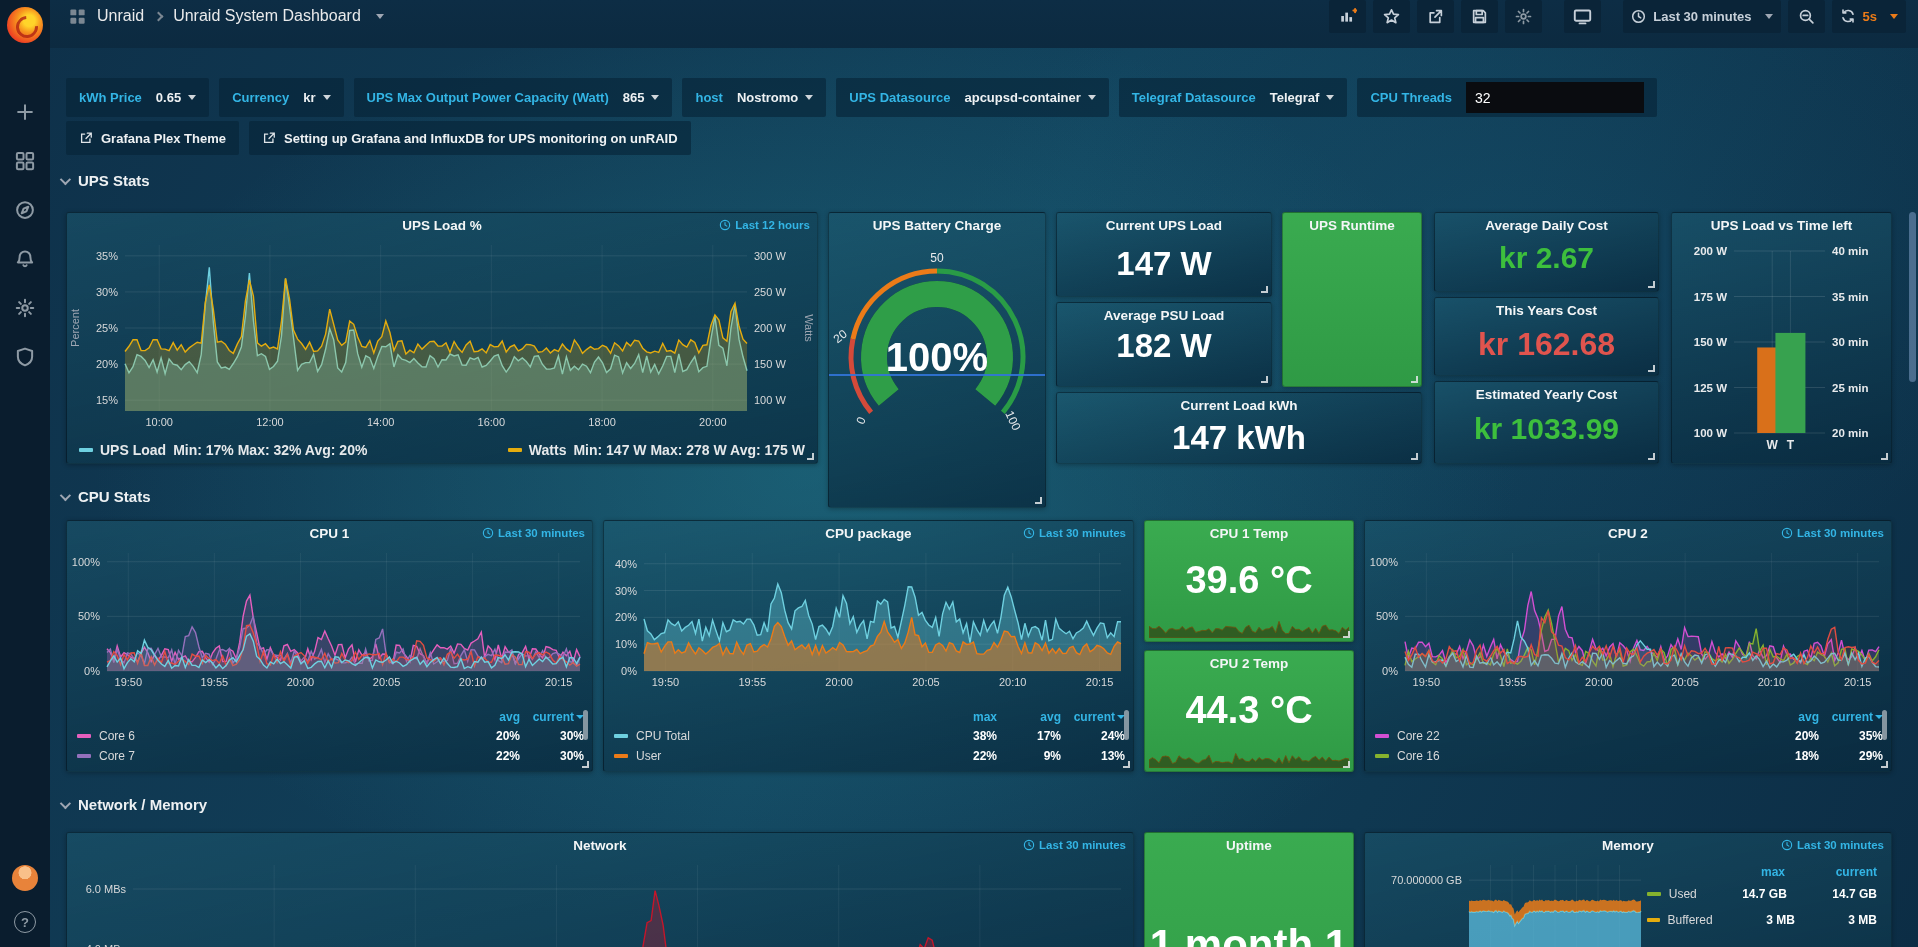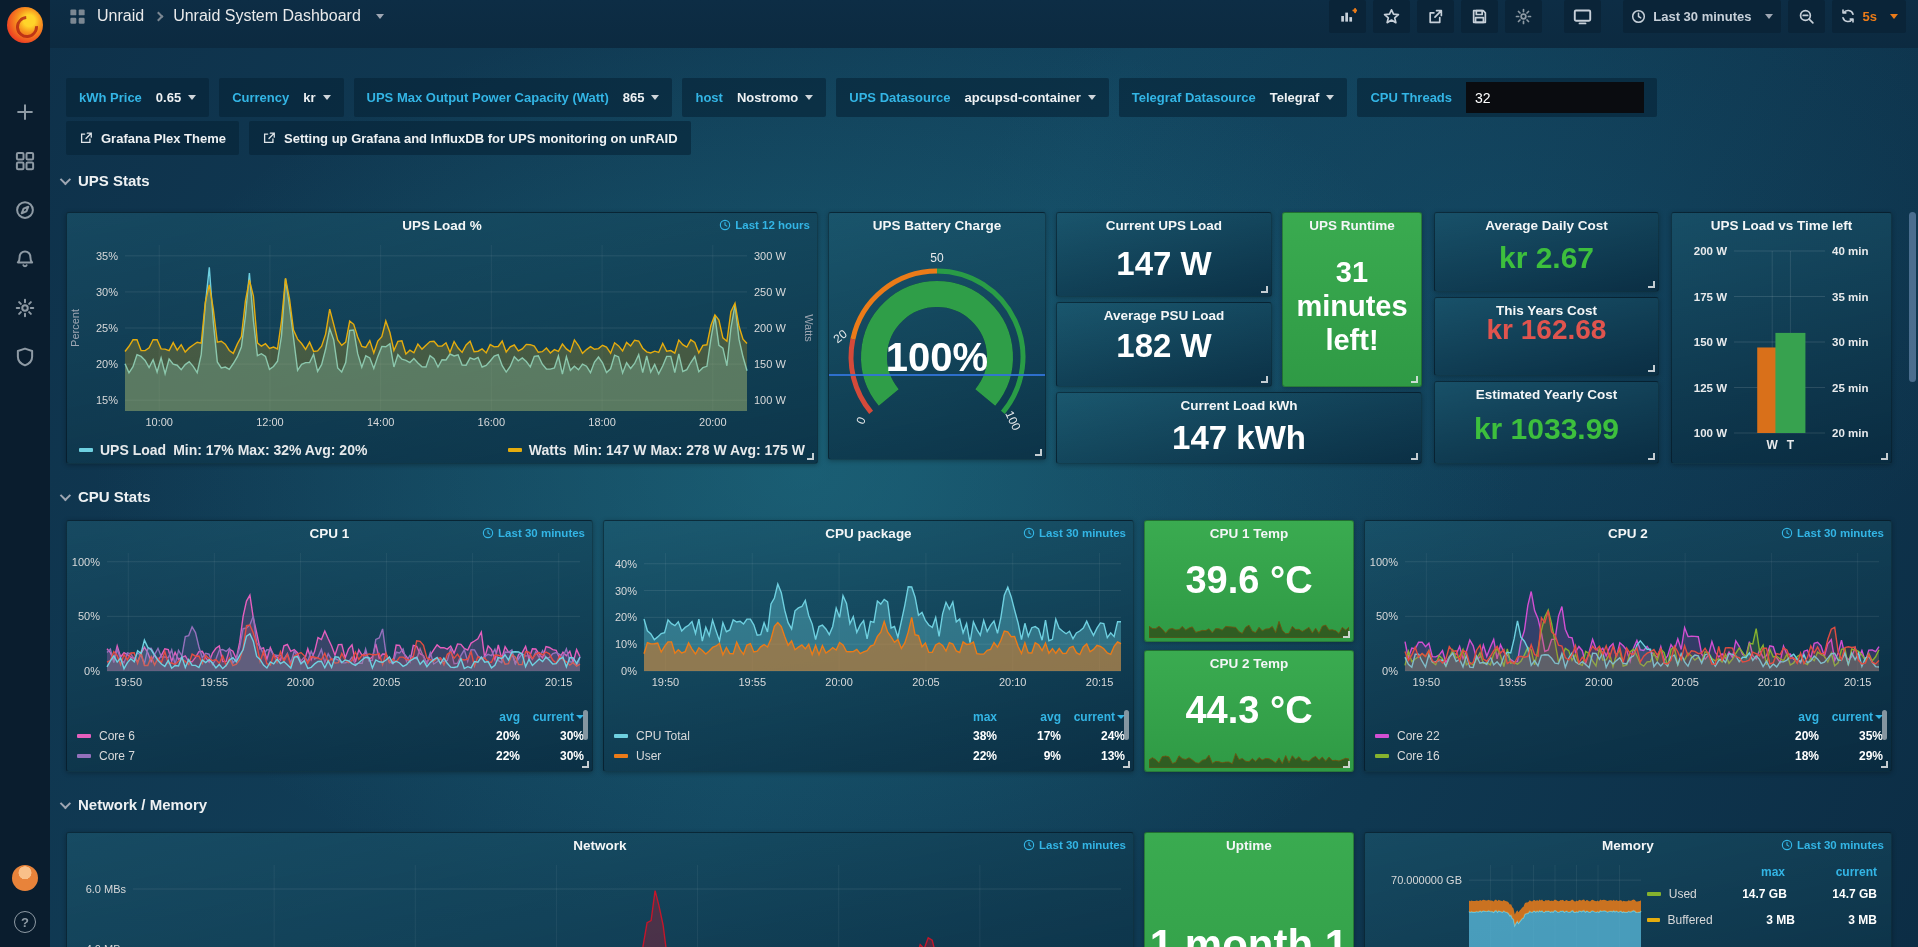--- a/index.html
+++ b/index.html
@@ -342,21 +342,21 @@
           </span>
         <span class="li-item">
             <span class="sw" style="background: rgb(229, 172, 14);"></span>
             <span class="li-name">Watts</span>
             <span class="li-stats">Min: 147 W  Max: 278 W  Avg: 175 W</span>
           </span>
       </div>
       <div class="corner"></div>
     </div>
 
-    <div class="panel" style="left:762px;top:0;width:218px;height:248px">
+    <div class="panel" style="left:762px;top:0;width:218px;height:296px">
       <div class="ptitle">UPS Battery Charge</div>
       <div class="blue-line"></div>
       <div class="chart-host" id="chart-battery" style="top:26px;bottom:4px"><svg width="216" height="220">
             <path d="M42.120177891767895 173.2797344330424A86 86 0 0 1 23.879306336892725 100.11959458967269" fill="none" stroke="#d44a3a" stroke-width="5"></path>
             <path d="M23.879306336892725 100.11959458967269A86 86 0 0 1 108 32" fill="none" stroke="#eb7b18" stroke-width="5"></path>
             <path d="M108 32A86 86 0 0 1 173.8798221082321 173.2797344330424" fill="none" stroke="#299c46" stroke-width="5"></path>
             <path d="M59.739200083504386 158.49561941025198A63 63 0 1 1 156.2607999164956 158.49561941025198" fill="none" stroke="#0b2d3e" stroke-width="26"></path>
             <path d="M59.739200083504386 158.49561941025198A63 63 0 1 1 156.2607999164956 158.49561941025198" fill="none" stroke="#2f9e48" stroke-width="26"></path>
             <text x="32.16160013122118" y="185.6359733589674" text-anchor="middle" font-size="12" fill="#e8eaec" transform="rotate(-65 32.16160013122118 181.6359733589674)">0</text>
             <text x="11.163387527353251" y="101.41674260904182" text-anchor="middle" font-size="12" fill="#e8eaec" transform="rotate(-39 11.163387527353251 97.41674260904182)">20</text>
@@ -373,39 +373,38 @@
         <div class="big-val" style="top:32px;font-size:33px">147 W</div>
         <div class="corner"></div>
       </div>
       <div class="panel" style="left:0;top:90px;width:216px;height:85px">
         <div class="ptitle">Average PSU Load</div>
         <div class="big-val" style="top:24px;font-size:33px">182 W</div>
         <div class="corner"></div>
       </div>
       <div class="panel green" style="left:226px;top:0;width:140px;height:175px">
         <div class="ptitle">UPS Runtime</div>
-        <div class="big-val" style="top:42px;font-size:29px;line-height:34px;padding:0 4px">31 minutes left!</div>
         <div class="corner"></div>
       </div>
       <div class="panel" style="left:0;top:180px;width:366px;height:72px">
         <div class="ptitle">Current Load kWh</div>
         <div class="big-val" style="top:26px;font-size:33px">147 kWh</div>
         <div class="corner"></div>
       </div>
     </div>
 
     <div style="position:absolute;left:1368px;top:0;width:225px;height:252px">
       <div class="panel" style="left:0;top:0;width:225px;height:80px">
         <div class="ptitle">Average Daily Cost</div>
         <div class="big-val val-green" style="top:28px;font-size:30px">kr  2.67</div>
         <div class="corner"></div>
       </div>
       <div class="panel" style="left:0;top:85px;width:225px;height:79px">
         <div class="ptitle">This Years Cost</div>
-        <div class="big-val val-red" style="top:16px;font-size:28px">kr  162.68</div>
+        <div class="big-val val-red" style="top:28px;font-size:32px">kr  162.68</div>
         <div class="corner"></div>
       </div>
       <div class="panel" style="left:0;top:169px;width:225px;height:83px">
         <div class="ptitle">Estimated Yearly Cost</div>
         <div class="big-val val-green" style="top:30px;font-size:30px">kr  1033.99</div>
         <div class="corner"></div>
       </div>
     </div>
 
     <div class="panel" style="left:1605px;top:0;width:221px;height:252px">

